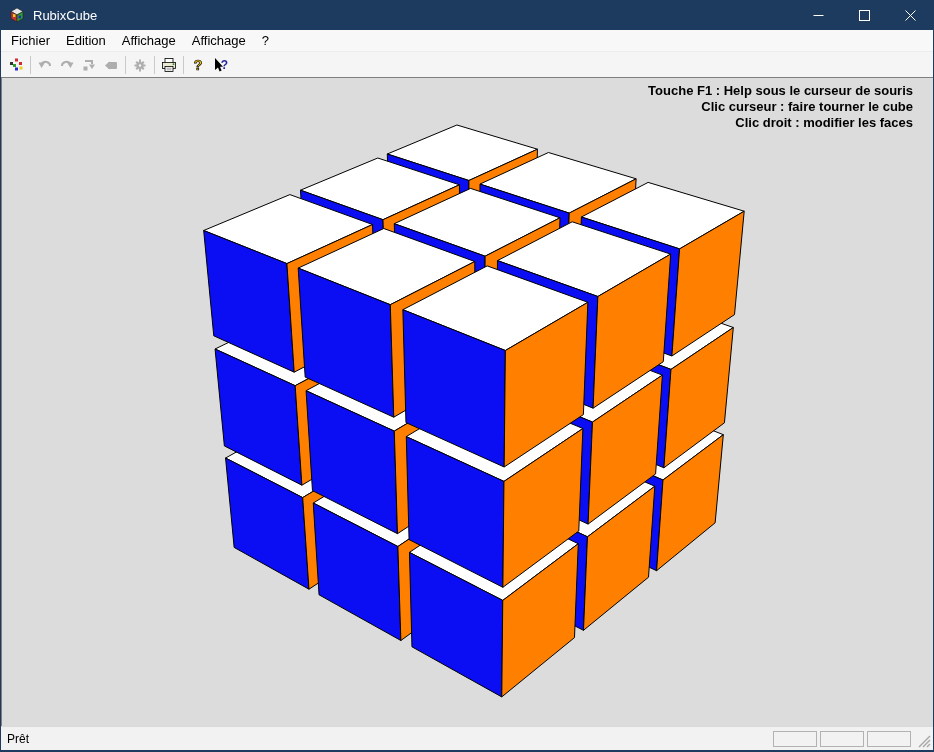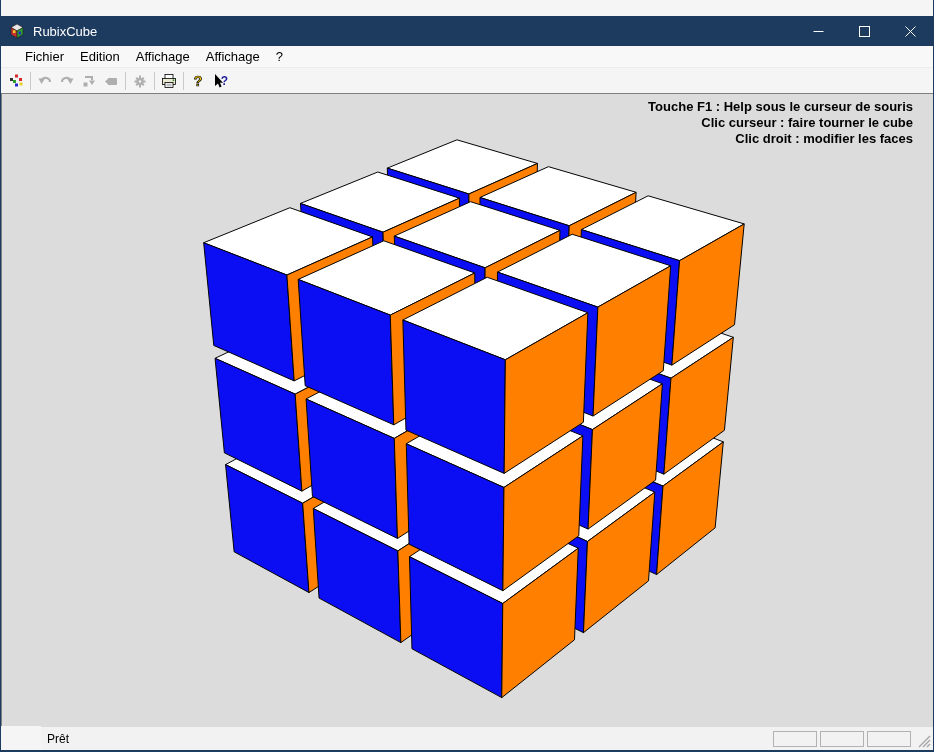--- a/index.html
+++ b/index.html
@@ -3,42 +3,42 @@
 <meta charset="utf-8">
 <style>
   html,body{margin:0;padding:0;background:#666;}
   *{box-sizing:border-box;font-family:"Liberation Sans",sans-serif;cursor:default;}
   .window{
     width:934px;height:752px;display:flex;flex-direction:column;
     border-left:1px solid #1d3a5f;border-right:1px solid #1d3a5f;border-bottom:2px solid #1d3a5f;
     background:#f5f5f5;overflow:hidden;
   }
   
-  .titlebar{height:30px;background:#1d3a5f;display:flex;align-items:center;flex:0 0 30px;margin-top:16px;}
+  .titlebar{height:30px;background:#1d3a5f;display:flex;align-items:center;flex:0 0 30px;}
   .app-icon{margin-left:8px;flex:0 0 16px;height:16px;}
   .title-text{color:#ffffff;font-size:13px;margin-left:8px;}
   .tb-spacer{flex:1;}
   .winbtn{width:46px;height:30px;display:flex;align-items:center;justify-content:center;}
   
-  .menubar{height:22px;background:#f8f8f8;display:flex;align-items:center;padding-left:16px;
+  .menubar{height:22px;background:#f8f8f8;display:flex;align-items:center;padding-left:2px;
     font-size:13px;color:#000;flex:0 0 22px;border-bottom:1px solid #ececec;}
   .menu-item{padding:2px 8px;}
   
   .toolbar{height:25px;background:#f5f5f5;display:flex;align-items:center;padding-left:4px;flex:0 0 25px;}
   .tbtn{width:22px;height:22px;display:flex;align-items:center;justify-content:center;border:1px solid transparent;}
   .tsep{width:1px;height:18px;background:#c9c9c9;margin:0 3px;flex:0 0 1px;}
   
   .canvas{flex:1 1 auto;position:relative;background:#dcdcdc;
     border-top:1px solid #7f7f7f;border-left:1px solid #7f7f7f;}
   .canvas svg.scene{position:absolute;left:0;top:0;width:100%;height:100%;display:block;}
   .overlay-help{position:absolute;top:5px;right:20px;text-align:right;
     font-size:13px;font-weight:bold;color:#000;line-height:16px;white-space:nowrap;}
   
   .statusbar{height:24px;background:#f2f2f2;border-top:1px solid #dadada;display:flex;
-    align-items:center;font-size:12px;color:#000;padding-left:6px;flex:0 0 24px;position:relative;margin-left:40px;}
+    align-items:center;font-size:12px;color:#000;padding-left:6px;flex:0 0 24px;position:relative;}
   .sb-spacer{flex:1;}
   .pane{width:44px;height:16px;border:1px solid #b2b2b2;margin-left:3px;}
   .grip{position:absolute;right:2px;bottom:2px;}
 </style>
 </head>
 <body>
 
 <div class="window">
 
   <div class="titlebar">

